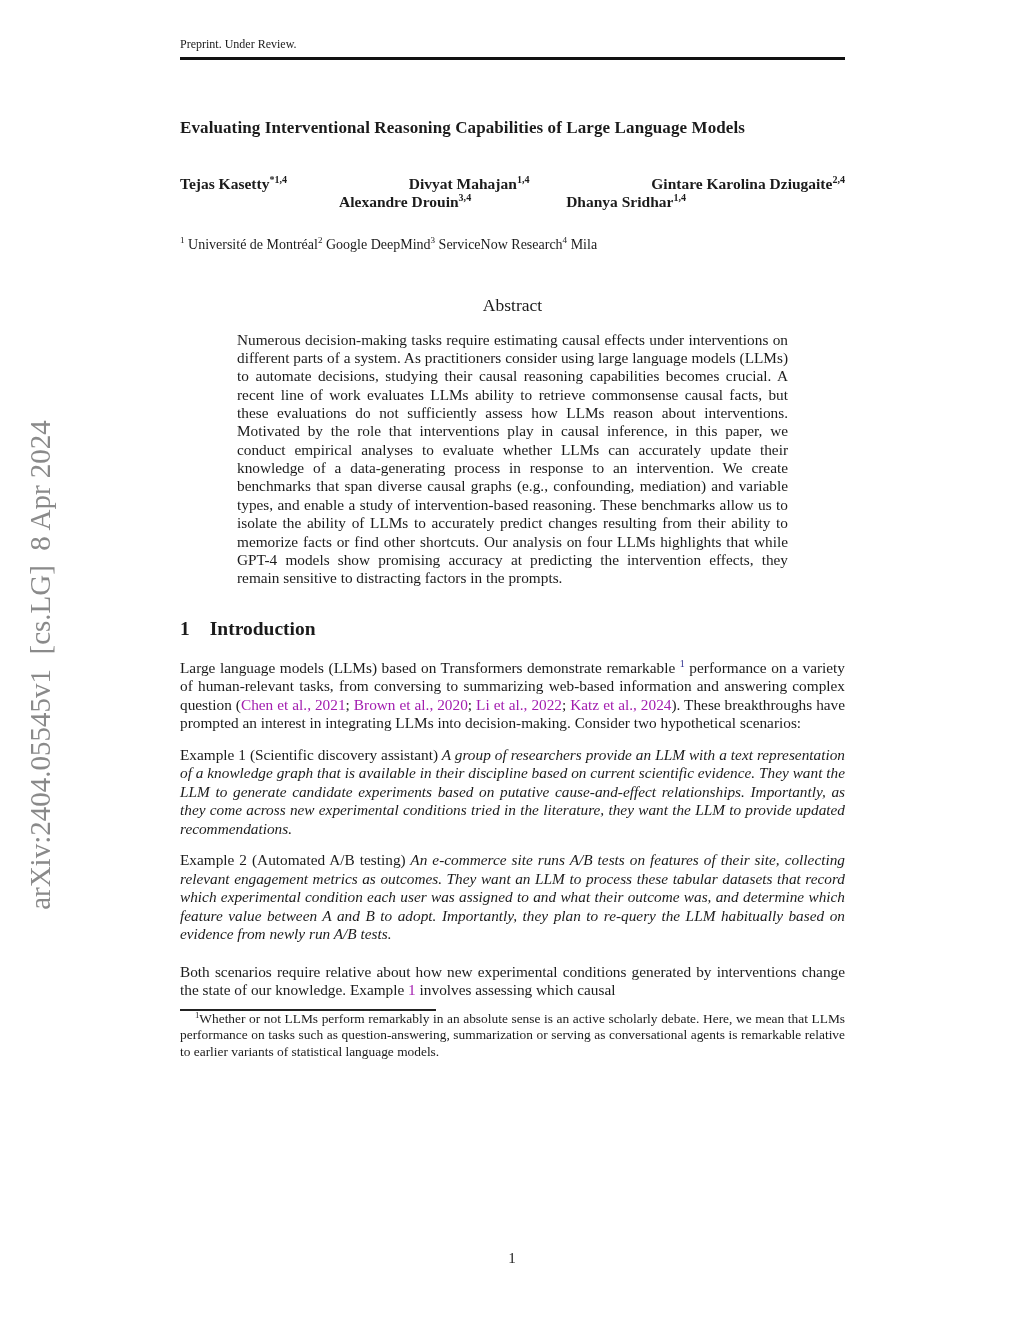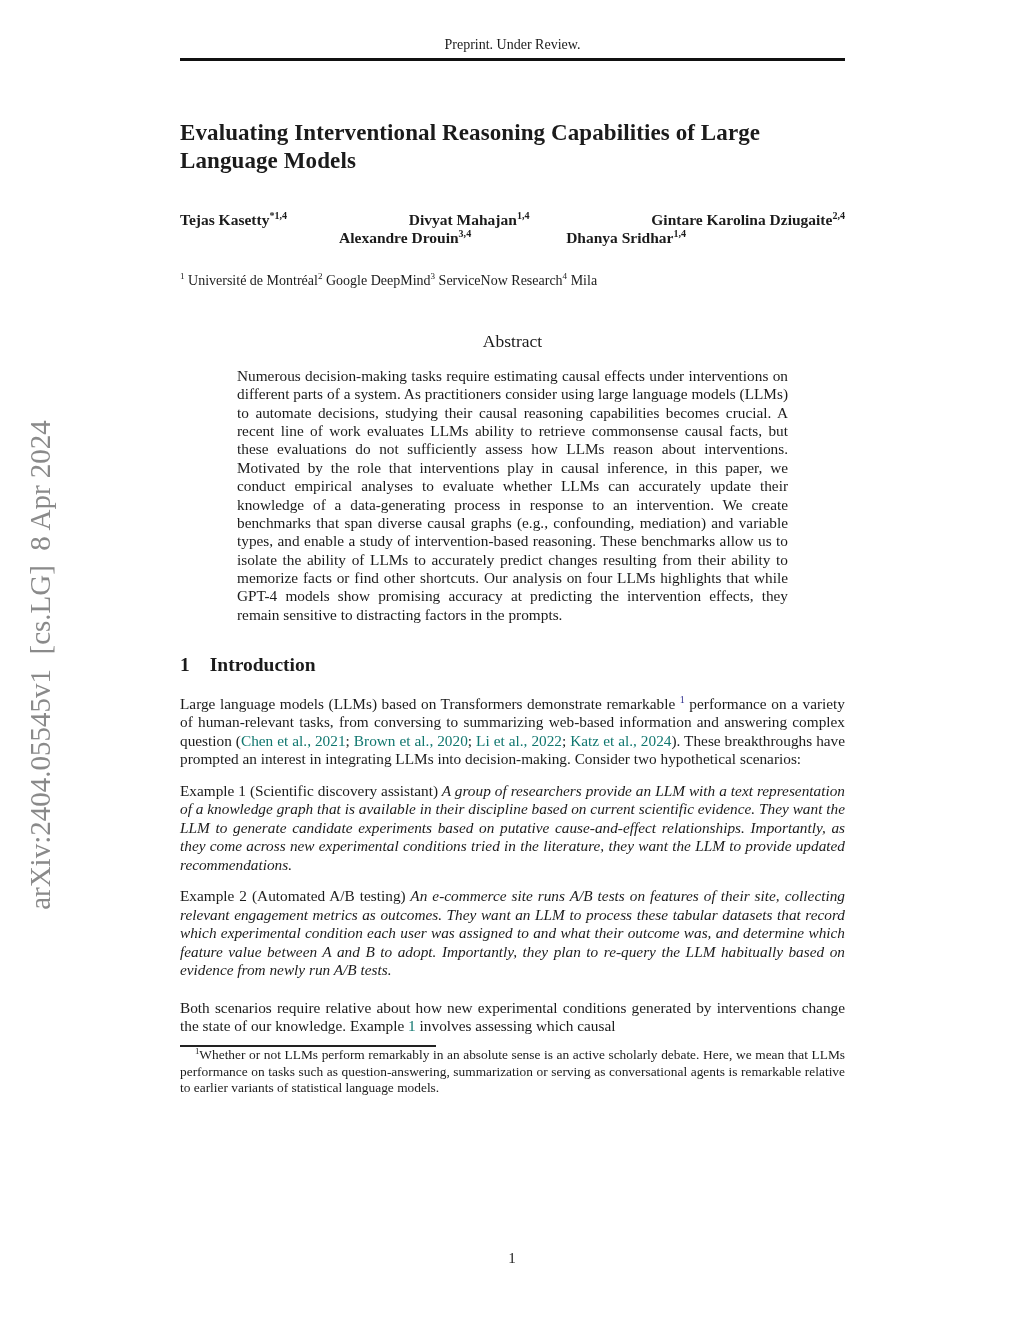--- a/index.html
+++ b/index.html
@@ -1,36 +1,36 @@
 <!DOCTYPE html>
 <html><head>
 <meta charset="utf-8">
 <style>
   html,body{margin:0;padding:0;}
   body{
     width:1024px;height:1325px;position:relative;background:#ffffff;
     font-family:"Liberation Serif",serif;color:#1b1b1b;overflow:hidden;
   }
   .content{position:absolute;left:180px;top:0;width:665px;}
-  .header-label{margin-top:37px;font-size:14px;text-align:center;}
+  .header-label{margin-top:37px;font-size:12px;}
   .header-rule{margin-top:5px;height:3px;background:#111;}
-  .title{margin-top:58px;font-size:23px;font-weight:bold;line-height:1.22;letter-spacing:.1px;}
+  .title{margin-top:58px;font-size:17px;font-weight:bold;line-height:1.22;letter-spacing:.1px;}
   .authors-row{display:flex;font-weight:bold;font-size:15.5px;align-items:center;}
   .authors-row1{margin-top:36px;justify-content:space-between;}
   .authors-row2{justify-content:center;gap:95px;}
   .affils{margin-top:26px;display:flex;font-size:14px;}
   sup{font-size:.65em;line-height:0;}
   .abstract-heading{margin-top:42px;text-align:center;font-weight:normal;font-size:17.5px;}
   .abstract-body{margin:15px 57px 0 57px;font-size:15.3px;line-height:1.2;text-align:justify;}
   .section-heading{margin-top:30px;font-size:19.5px;font-weight:bold;display:flex;gap:20px;}
   .para{margin-top:19px;font-size:15.3px;line-height:1.21;text-align:justify;}
   .example{margin-top:13px;}
   .seg-b{font-weight:normal;}
   .seg-i{font-style:italic;}
-  .seg-cite{color:#0f766e;}
+  .seg-cite{color:#a21caf;}
   .seg-supcite{color:#2b2b8c;}
   .seg-mono{font-family:"Liberation Mono",monospace;font-size:.93em;}
   .fn-rule{margin-top:9px;width:256px;height:2px;background:#222;}
   .footnote{font-size:13.4px;line-height:1.24;text-align:justify;text-indent:15px;}
   .footnote-first{margin-top:5px;}
   .page-number{position:absolute;left:0;right:0;top:1250px;text-align:center;font-size:15px;color:#1b1b1b;}
   .watermark{
     position:absolute;left:-263px;top:642px;width:620px;height:46px;
     transform:rotate(-90deg);color:#8a8a8a;font-size:29px;text-align:center;
     white-space:pre;font-family:"Liberation Serif",serif;

